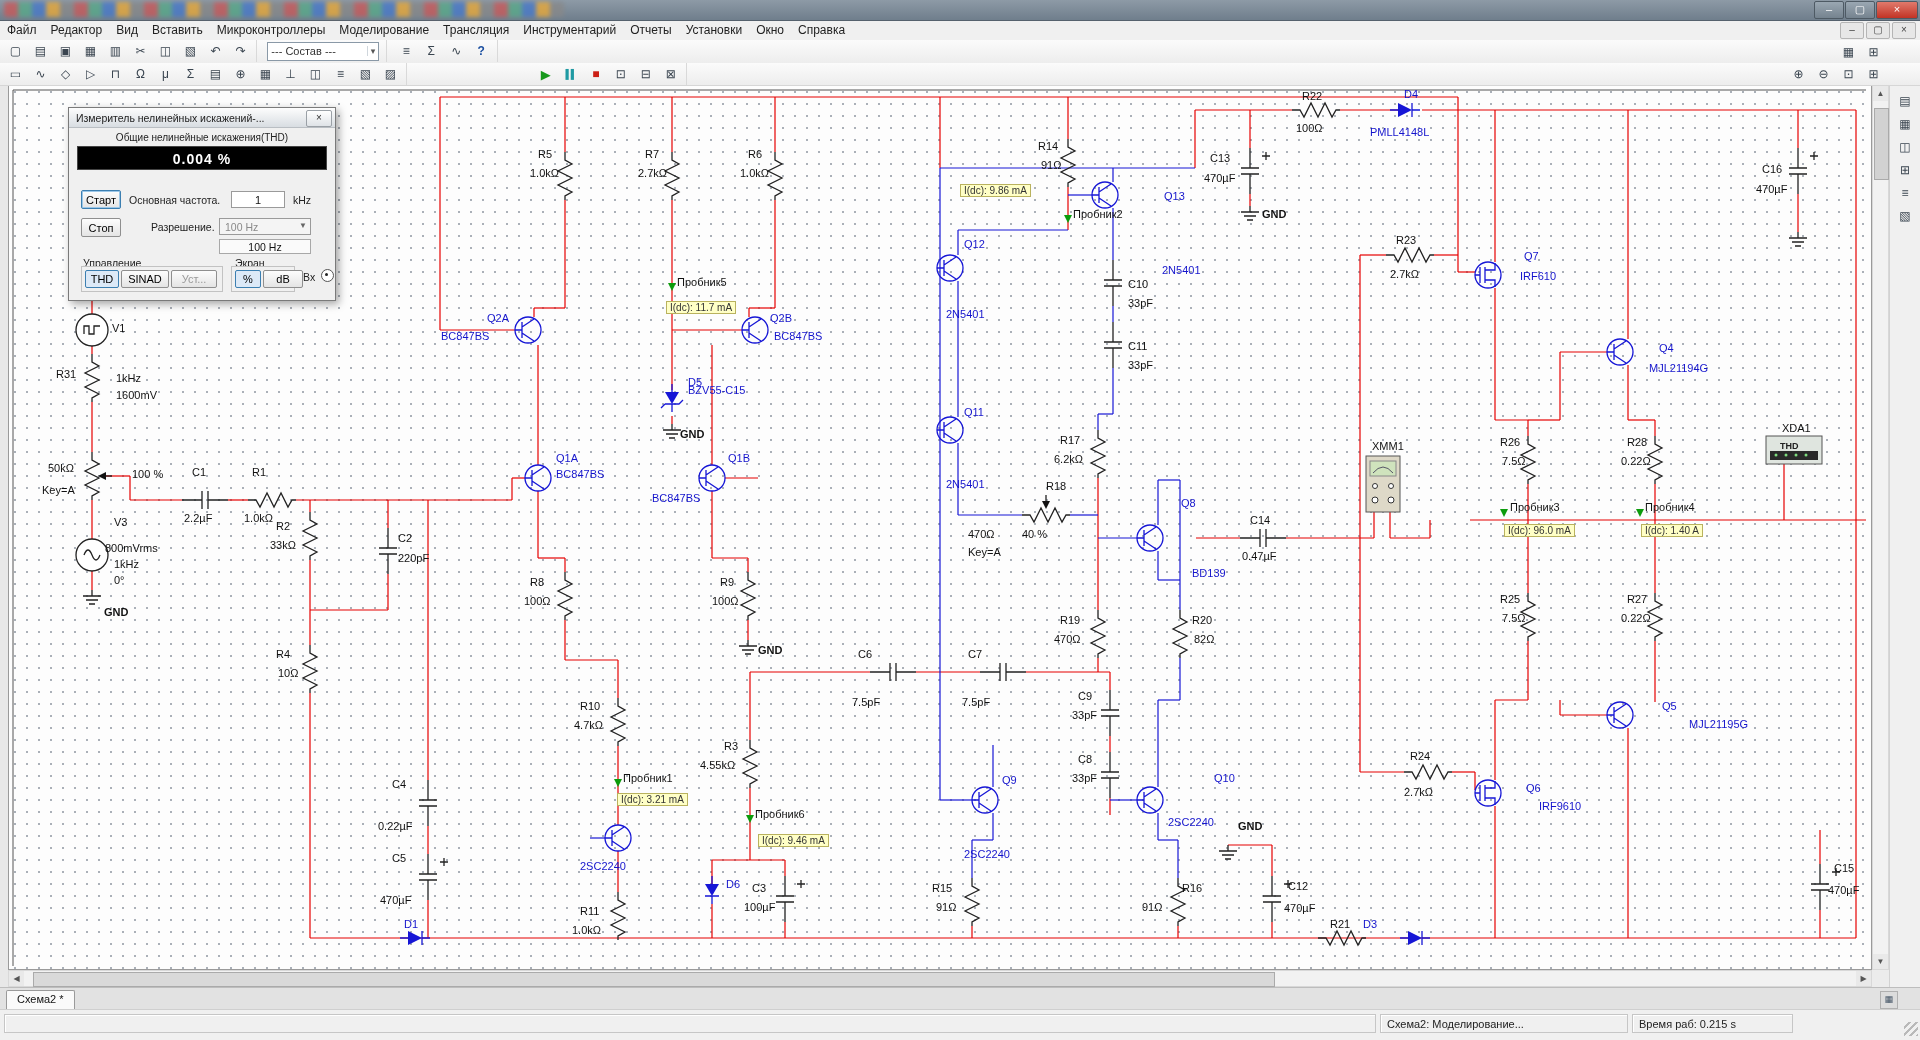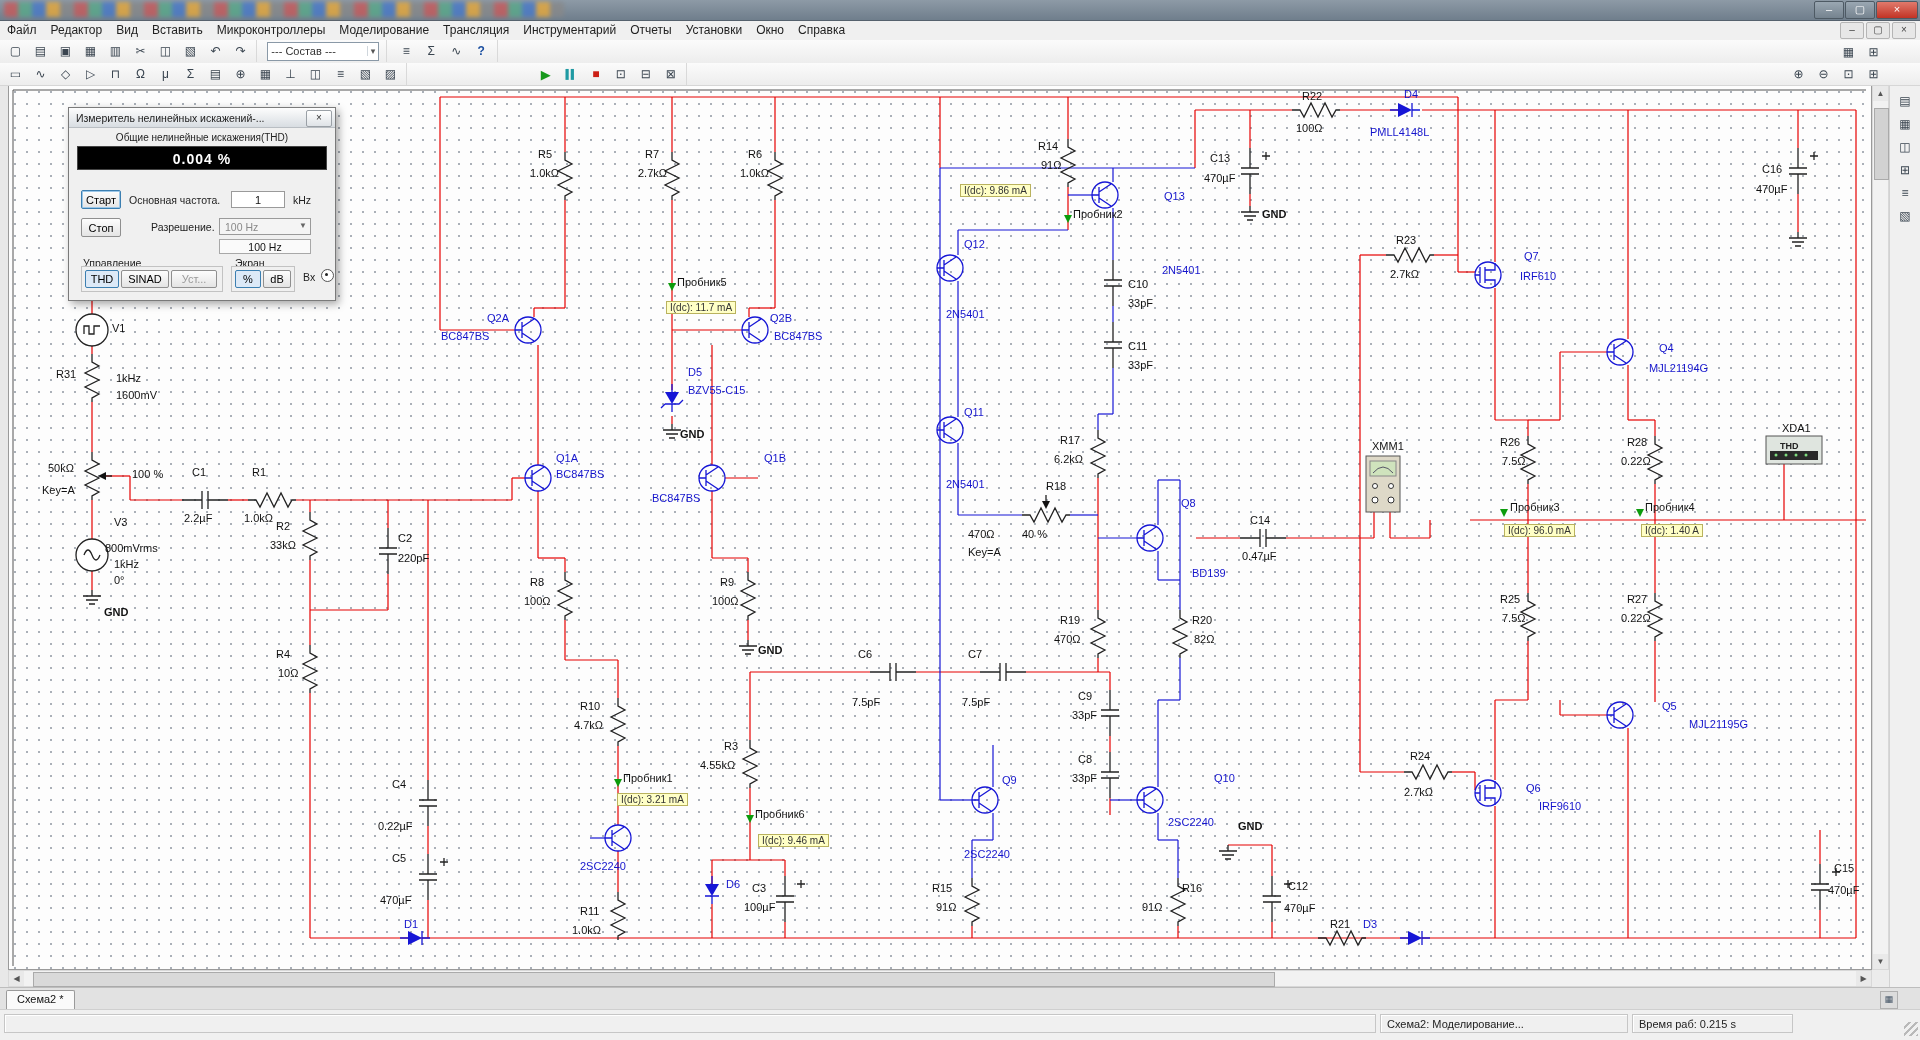--- a/index.html
+++ b/index.html
@@ -483,25 +483,25 @@
     <div class="lb s" style="left: 1780px; top: 440px;">THD</div>
     <div class="lb g" style="left: 104px; top: 606px;">GND</div>
     <div class="lb g" style="left: 680px; top: 428px;">GND</div>
     <div class="lb g" style="left: 758px; top: 644px;">GND</div>
     <div class="lb g" style="left: 1262px; top: 208px;">GND</div>
     <div class="lb g" style="left: 1238px; top: 820px;">GND</div>
     <div class="lb b" style="left: 487px; top: 312px;">Q2A</div>
     <div class="lb b" style="left: 441px; top: 330px;">BC847BS</div>
     <div class="lb b" style="left: 770px; top: 312px;">Q2B</div>
     <div class="lb b" style="left: 774px; top: 330px;">BC847BS</div>
-    <div class="lb b" style="left: 688px; top: 366px; text-align: right;">D5</div>
+    <div class="lb b" style="left: 688px; top: 376px; text-align: right;">D5</div>
     <div class="lb b" style="left: 688px; top: 384px;">BZV55-C15</div>
     <div class="lb b" style="left: 556px; top: 452px;">Q1A</div>
     <div class="lb b" style="left: 556px; top: 468px;">BC847BS</div>
-    <div class="lb b" style="left: 764px; top: 452px;">Q1B</div>
+    <div class="lb b" style="left: 728px; top: 452px;">Q1B</div>
     <div class="lb b" style="left: 652px; top: 492px;">BC847BS</div>
     <div class="lb b" style="left: 580px; top: 860px;">2SC2240</div>
     <div class="lb b" style="left: 726px; top: 878px;">D6</div>
     <div class="lb b" style="left: 964px; top: 238px;">Q12</div>
     <div class="lb b" style="left: 946px; top: 308px;">2N5401</div>
     <div class="lb b" style="left: 1164px; top: 190px;">Q13</div>
     <div class="lb b" style="left: 1162px; top: 264px;">2N5401</div>
     <div class="lb b" style="left: 964px; top: 406px;">Q11</div>
     <div class="lb b" style="left: 946px; top: 478px;">2N5401</div>
     <div class="lb b" style="left: 1181px; top: 497px;">Q8</div>
@@ -662,19 +662,19 @@
   <span class="dbox">100 Hz</span>
   <span class="dl" style="left:14px;top:149px;">Управление</span>
   <span class="gbox" style="left:12px;top:158px;width:142px;">
     <button class="db toggled" style="left:3px;top:3px;width:34px;height:18px;">THD</button>
     <button class="db" style="left:39px;top:3px;width:48px;height:18px;">SINAD</button>
     <button class="db disabled" style="left:89px;top:3px;width:46px;height:18px;">Уст...</button>
   </span>
   <span class="dl" style="left:166px;top:149px;">Экран</span>
   <span class="gbox" style="left:162px;top:158px;width:64px;">
     <button class="db toggled" style="left:3px;top:3px;width:26px;height:18px;">%</button>
-    <button class="db" style="left:31px;top:3px;width:28px;height:18px;">dB</button>
+    <button class="db" style="left:31px;top:3px;width:40px;height:18px;">dB</button>
   </span>
   <span class="dl" style="left:234px;top:163px;">Вх</span>
   <span class="vxdot">
       <i></i>
     </span>
 </div>
 
 </body></html>

